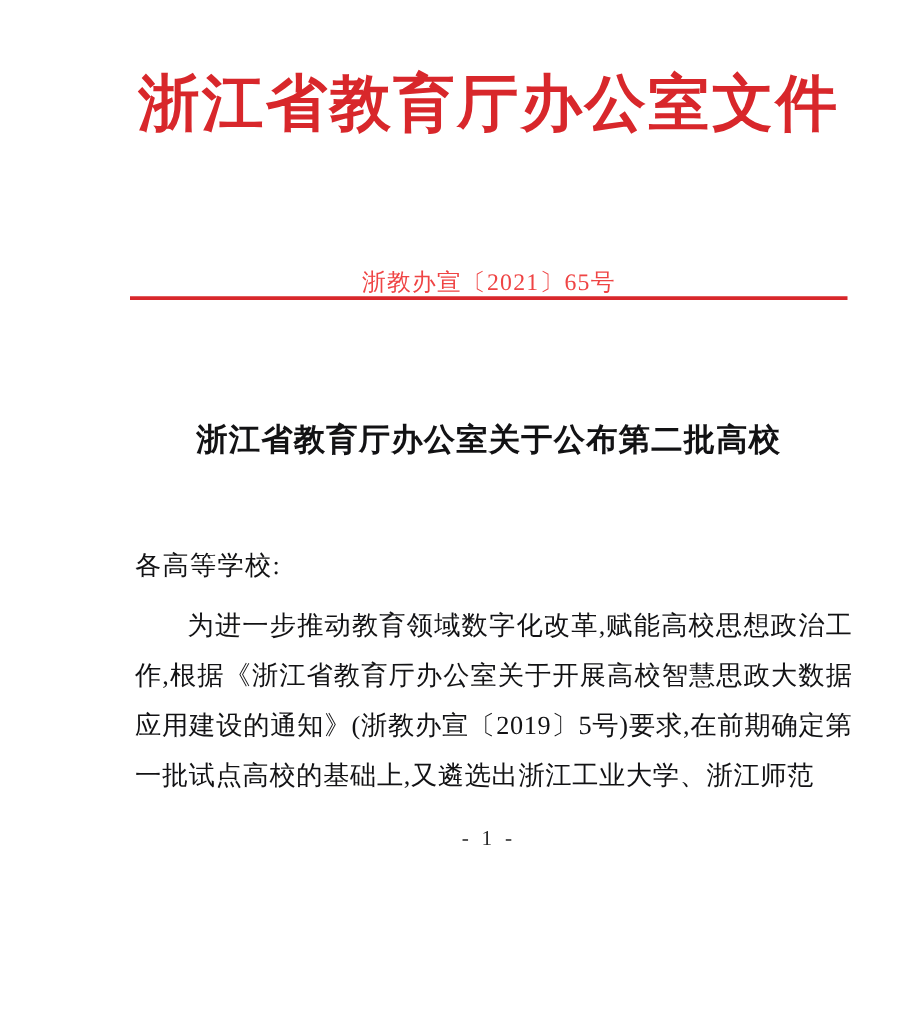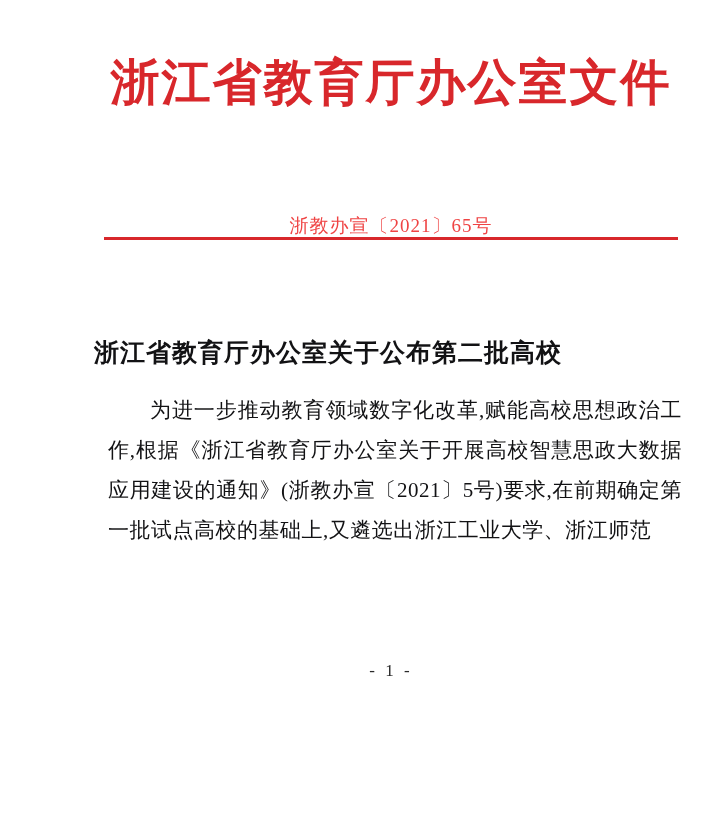--- a/index.html
+++ b/index.html
@@ -43,21 +43,21 @@
   }
   .red-rule {
     position: absolute;
     left: 72px;
     right: 72px;
     top: 237px;
     height: 3px;
     background: #d8272b;
   }
   .title {
-    text-align: left;
+    text-align: center;
     font-weight: bold;
     font-size: 25px;
     line-height: 1.78;
     letter-spacing: 1px;
     margin-top: 92px;
     color: #121214;
   }
   .title .line {
     display: block;
   }
@@ -101,20 +101,21 @@
   <div class="masthead">浙江省教育厅办公室文件</div>
 
   <div class="red-rule"></div>
 
   <div class="doc-number">浙教办宣〔2021〕65号</div>
 
   <div class="title">
     <span class="line">浙江省教育厅办公室关于公布第二批高校</span>
   </div>
 
+  <div class="salutation">各高等学校:</div>
 
   <div class="body-text">
-    <span class="indent">为进一步推动教育领域数字化改革,赋能高校思想政治工作,根据《浙江省教育厅办公室关于开展高校智慧思政大数据应用建设的通知》(浙教办宣〔2021〕5号)要求,在前期确定第一批试点高校的基础上,又遴选出浙江工业大学、浙江师范</span>
+    <span class="indent">为进一步推动教育领域数字化改革,赋能高校思想政治工作,根据《浙江省教育厅办公室关于开展高校智慧思政大数据应用建设的通知》(浙教办宣〔2019〕5号)要求,在前期确定第一批试点高校的基础上,又遴选出浙江工业大学、浙江师范</span>
   </div>
 
   <div class="page-number">- 1 -</div>
 
 </div>
 
 </body></html>

